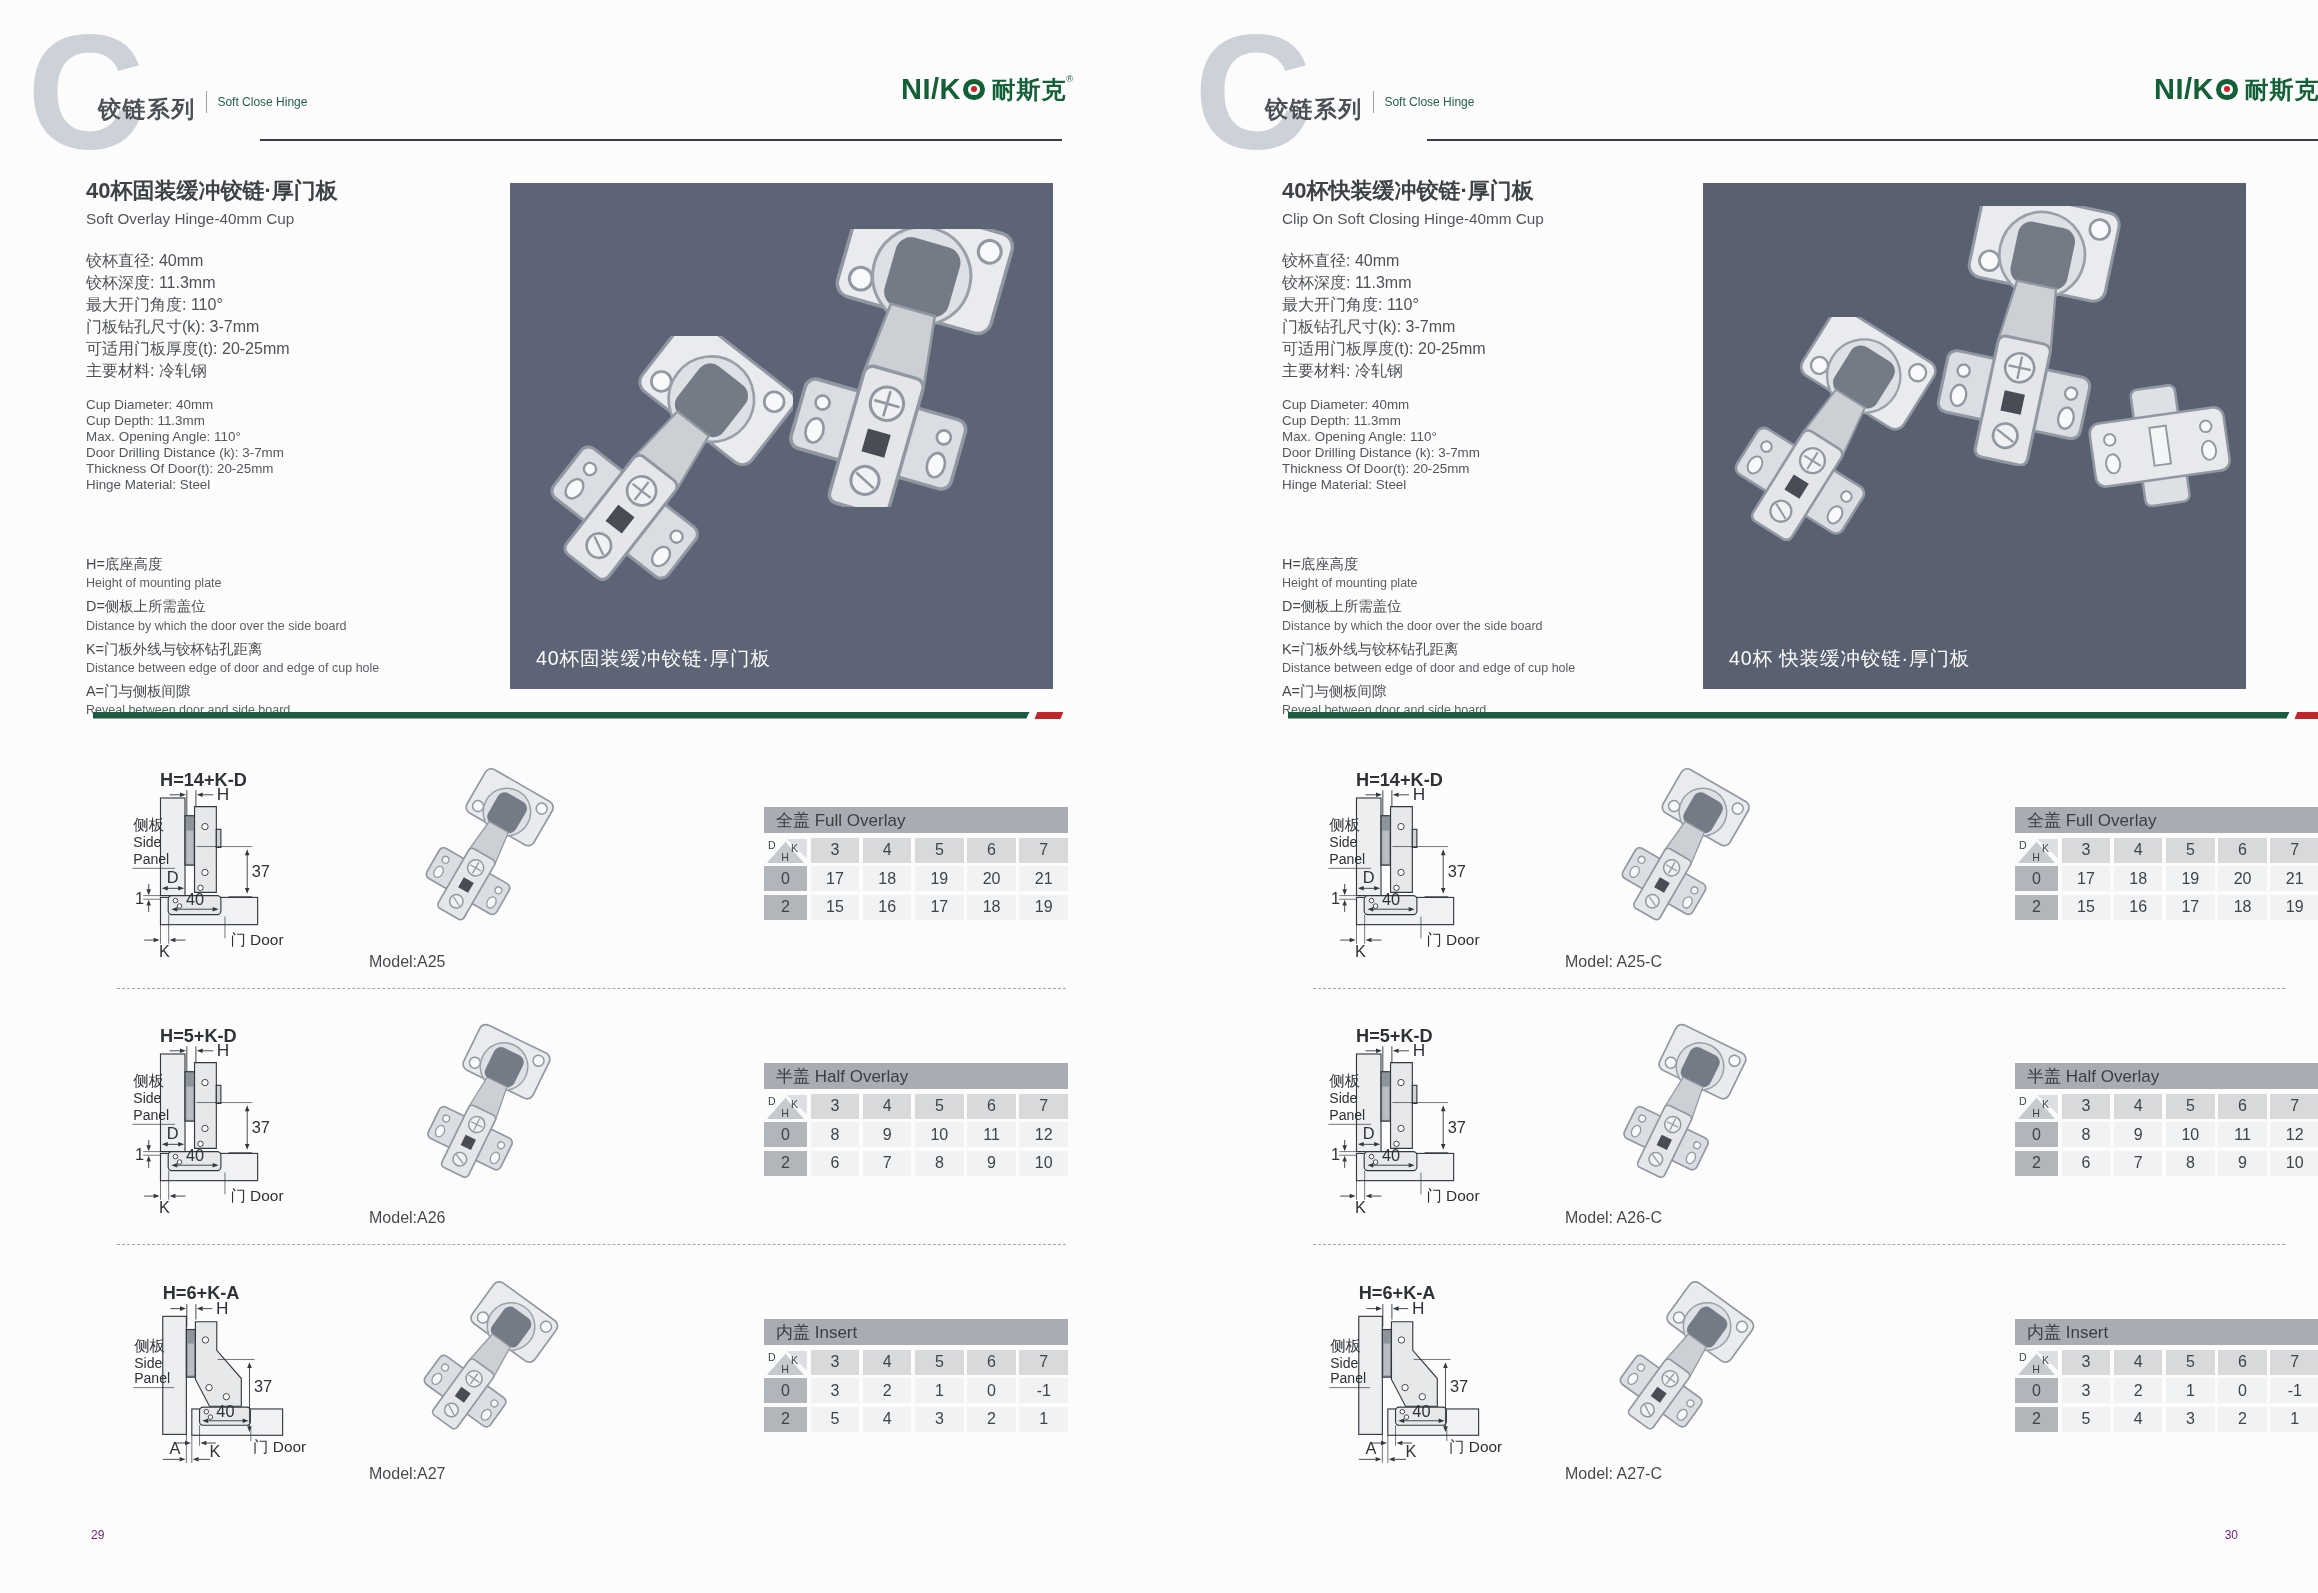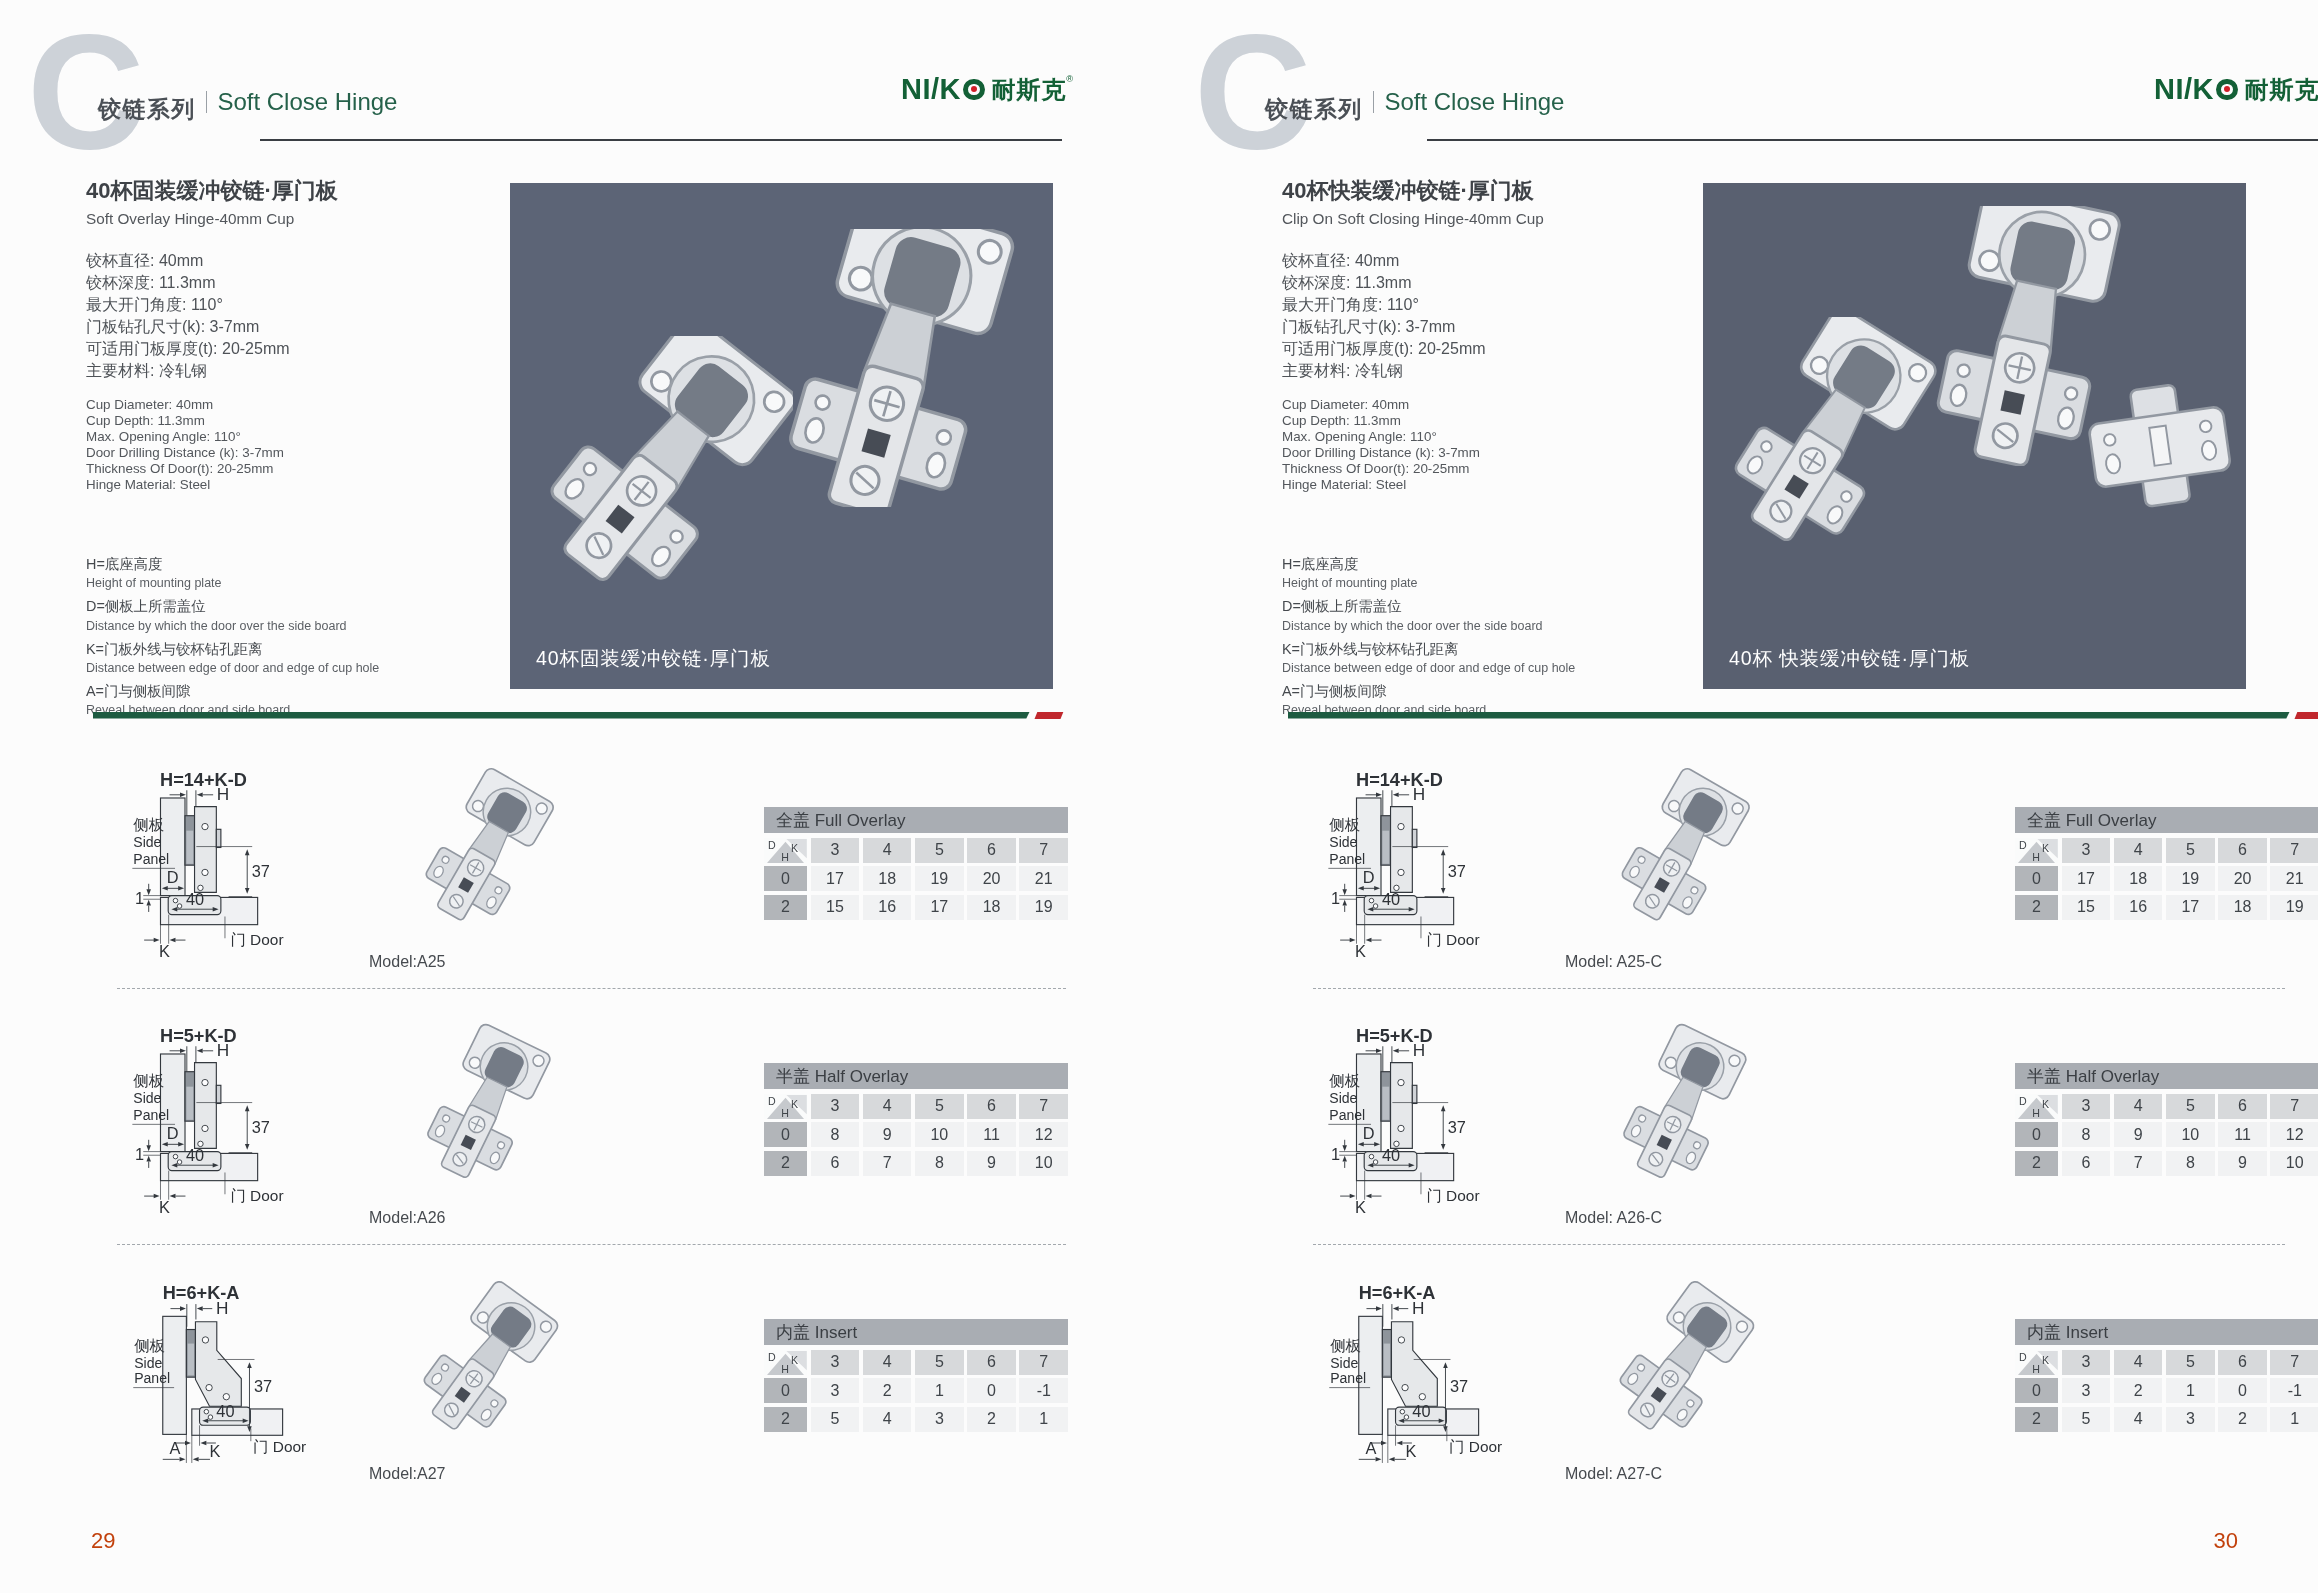--- a/index.html
+++ b/index.html
@@ -8,21 +8,21 @@
   .canvas::after{content:'';position:absolute;right:0;top:0;width:1.4px;height:100%;background:#2f3338;}
   .page{position:absolute;top:0;width:1166px;height:1594px;}
   .page--left{left:0;}
   .page--right{left:1167px;}
 
   
   .c-mark{position:absolute;left:27px;top:10.2px;font-size:163px;font-weight:700;color:#cdd2d8;line-height:1;z-index:0;}
   .series{position:absolute;left:98px;top:78px;display:flex;align-items:center;z-index:1;}
   .series-cn{font-size:23px;font-weight:700;color:#4b5056;letter-spacing:1.4px;margin-top:16px;}
   .series-div{width:1.4px;height:22px;background:#9aa0a6;margin:0 10.2px;}
-  .series-en{font-size:24px;color:#25614a;}
+  .series-en{font-size:12px;color:#25614a;}
   .brand{position:absolute;left:901px;top:73px;display:flex;align-items:center;z-index:1;}
   .brand-latin{font-size:29px;font-weight:800;color:#136036;letter-spacing:0.5px;}
   .brand-o{display:inline-block;width:21.3px;height:21.3px;border:5.1px solid #136036;border-radius:50%;
     box-sizing:border-box;position:relative;margin:0 1.4px 0 2.3px;}
   .brand-dot{position:absolute;left:50%;top:50%;width:6px;height:6px;margin:-3px 0 0 -3px;
     border-radius:50%;background:#d01f27;}
   .brand-cn{font-size:24px;font-weight:700;color:#136036;margin-left:5.6px;letter-spacing:0.9px;}
   .brand-reg{font-size:9.3px;color:#136036;align-self:flex-start;margin-top:0.9px;}
   .header-line{position:absolute;left:260px;top:139px;width:802px;height:2.3px;background:#3a3e44;}
   .page--right .header-line{width:896px;}
@@ -76,21 +76,21 @@
   .tbl-title{height:26px;background:#a9adb3;display:flex;align-items:center;padding-left:12px;
     font-size:17px;color:#3a3e43;box-sizing:border-box;}
   .tbl-grid{display:grid;grid-template-columns:43px repeat(5,1fr);gap:3.7px;margin-top:4.6px;}
   .tc{height:25px;display:flex;align-items:center;justify-content:center;font-size:16px;color:#3f4449;}
   .col-h{background:#d7d9db;}
   .row-h{background:#b2b5b9;}
   .cell{background:#f1f2f3;}
   .corner{background:#fafbfb;padding:0;}
   .corner svg{display:block;}
 
-  .page-num{position:absolute;left:91px;top:1528px;font-size:22px;color:#c2410c;}
+  .page-num{position:absolute;left:91px;top:1528px;font-size:12px;color:#701a75;}
   .page--right .page-num{left:auto;right:95px;}
 </style>
 </head>
 <body>
 
 <div class="canvas">
 
   <div class="page page--left">
     <div class="c-mark">C</div>
     <div class="series">

